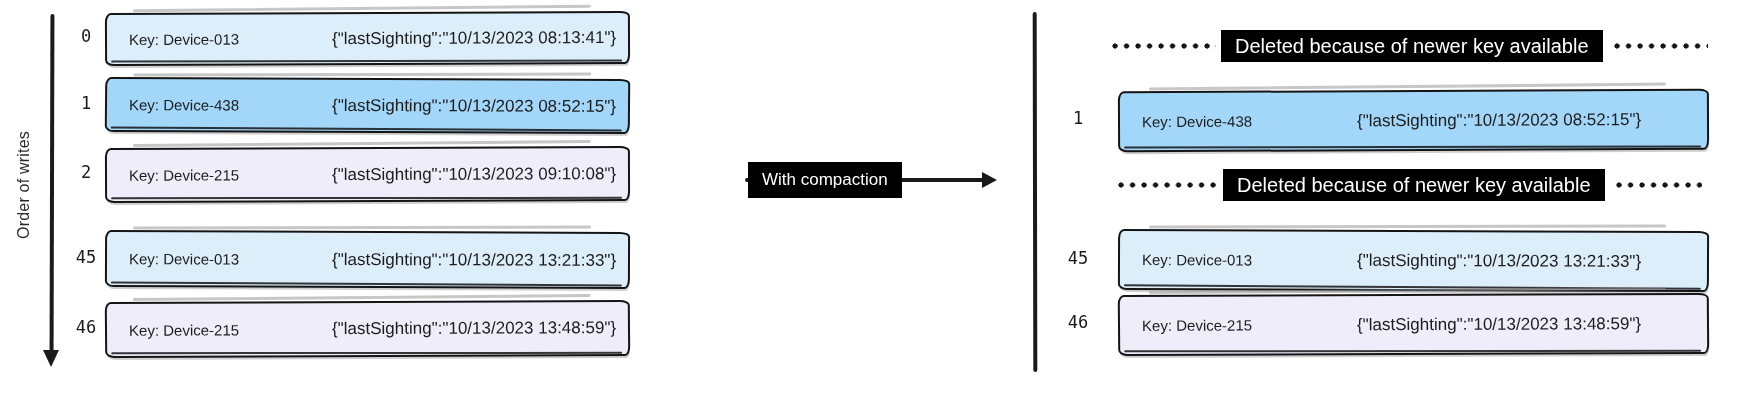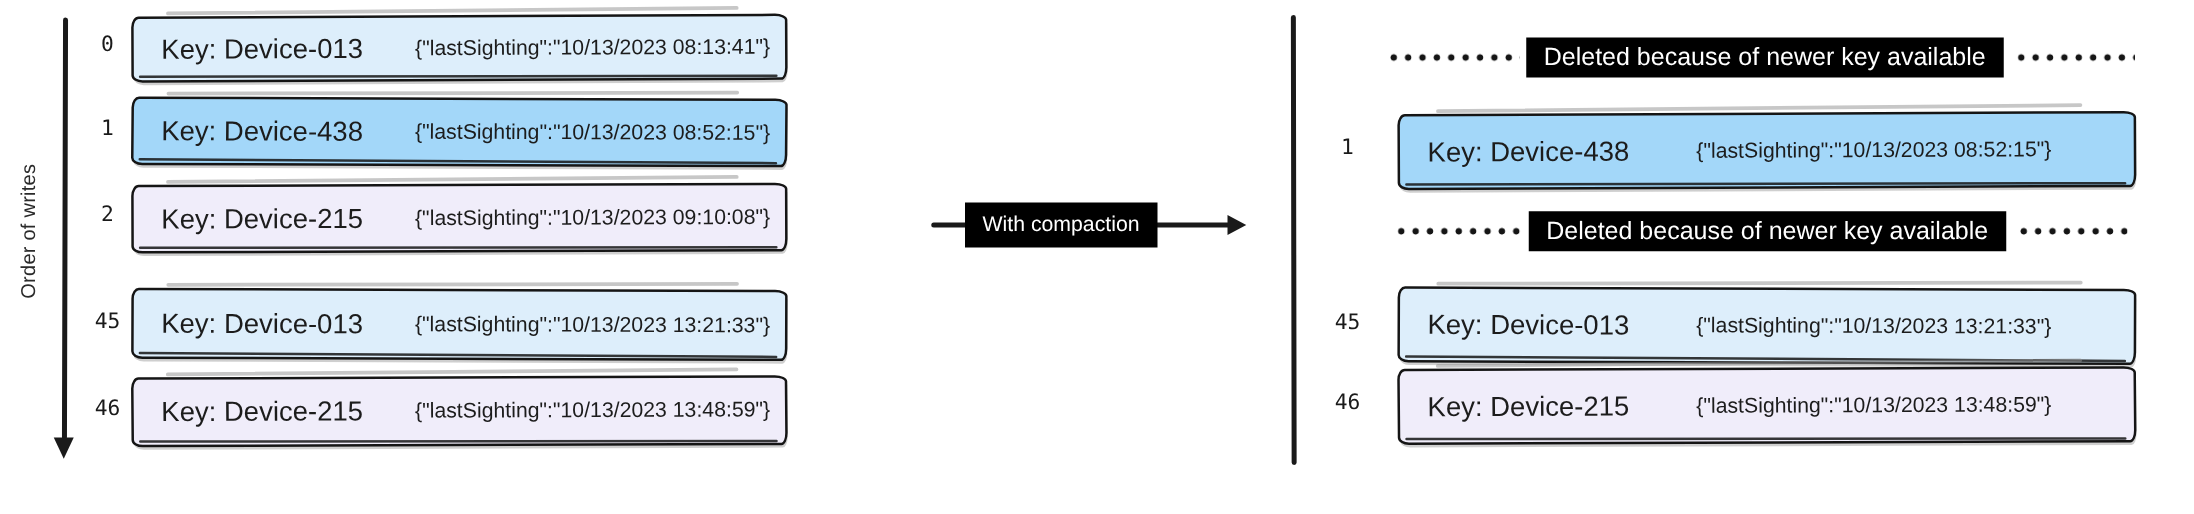--- a/index.html
+++ b/index.html
@@ -41,21 +41,21 @@
     background:#8f8f8f;opacity:.5;transform:rotate(-.3deg);border-radius:2px;
   }
   .record::after{ 
     content:"";position:absolute;left:4px;right:6px;bottom:1.5px;height:2px;
     background:#141414;opacity:.85;transform:rotate(.15deg);border-radius:2px;
   }
   .record[data-color="light_blue"]{background:var(--light-blue,#ddeefb);}
   .record[data-color="medium_blue"]{background:var(--medium-blue,#a3d7f9);}
   .record[data-color="lavender"]{background:var(--lavender,#f0edfa);}
 
-  .record .key{margin-left:22px;font-size:22px;color:#1c1c1c;white-space:nowrap;}
+  .record .key{margin-left:22px;font-size:15px;color:#1c1c1c;white-space:nowrap;}
   .record .value{position:absolute;left:225px;font-size:17px;color:#1c1c1c;white-space:nowrap;}
   .panel-right .record .value{left:237px;}
 
   .idx{
     position:absolute;width:44px;text-align:center;
     font-family:"DejaVu Sans Mono", monospace;font-size:17px;color:#1a1a1a;
   }
 
   
   .rowL0{left:105px;top:12px;width:521px;height:49px;transform:rotate(-.25deg);}
@@ -81,21 +81,21 @@
   .comp-line{
     position:absolute;left:745px;top:178px;width:240px;height:3.5px;
     background:var(--ink,#1a1a1a);border-radius:2px;
   }
   .comp-arrowhead{
     position:absolute;left:982px;top:171.5px;width:0;height:0;
     border-top:8.5px solid transparent;border-bottom:8.5px solid transparent;
     border-left:15px solid var(--ink,#1a1a1a);
   }
   .comp-label{
-    position:absolute;left:772px;top:162px;height:36px;
+    position:absolute;left:748px;top:162px;height:36px;
     display:flex;align-items:center;padding:0 14px;
     background:var(--label-bg,#000);color:var(--label-text,#fff);
     font-size:17px;white-space:nowrap;
   }
 
   
   .log-line{
     position:absolute;left:1033px;top:12px;width:3.5px;height:360px;
     background:var(--ink,#1a1a1a);border-radius:2px;transform:rotate(-.1deg);
   }

